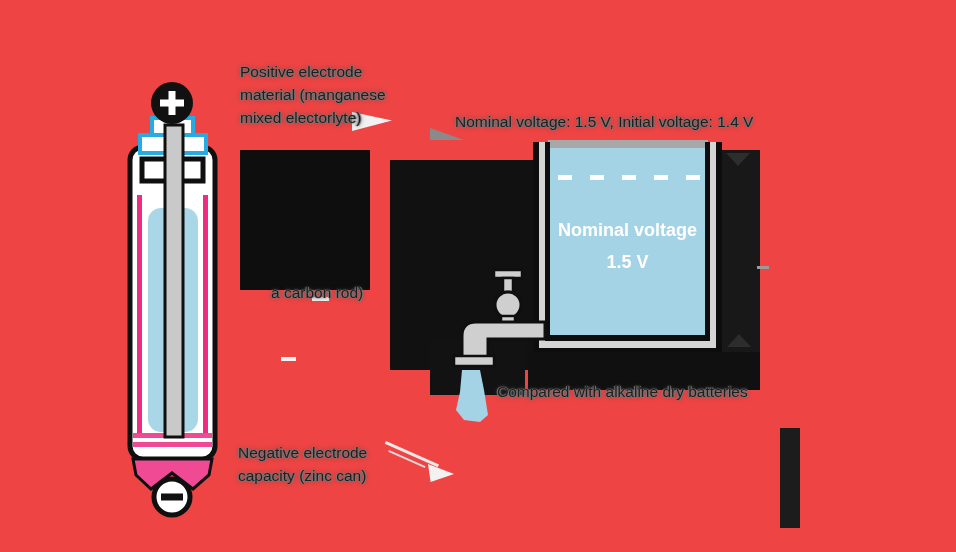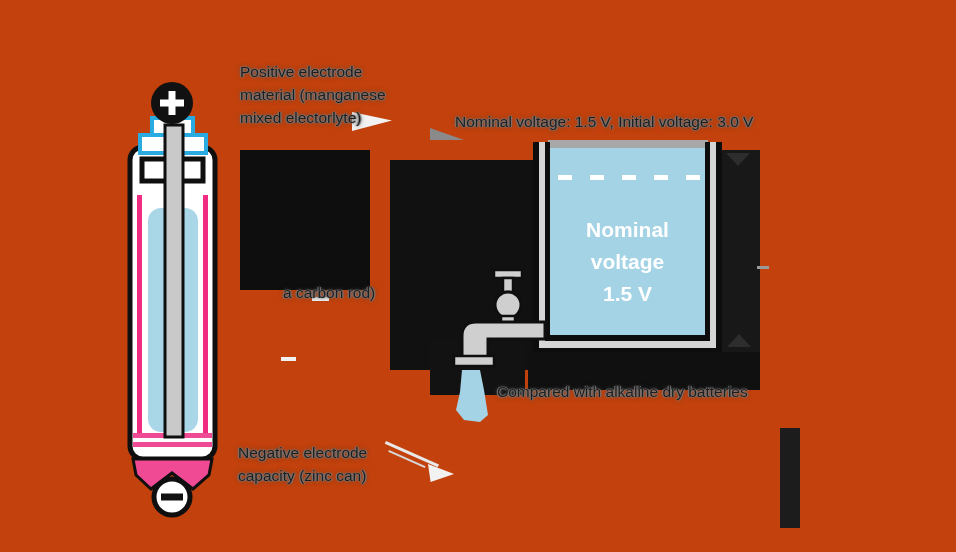--- a/index.html
+++ b/index.html
@@ -1,25 +1,25 @@
 <!DOCTYPE html>
 <html><head>
 <meta charset="utf-8">
 <style>
   html,body{margin:0;padding:0;background:#000;}
-  #stage{position:relative;width:956px;height:552px;background:#c2410c;overflow:hidden;
+  #stage{position:relative;width:956px;height:552px;background:#ef4444;overflow:hidden;
          font-family:"Liberation Sans", sans-serif;}
   .abs{position:absolute;}
   .ghost{color:#1d1d1d;
          text-shadow:0 0 2px #909090, 0 0 5px #4a4a4a, 1px 0 1px #7d7d7d, -1px 0 1px #7d7d7d;
          font-size:15.5px;line-height:23px;white-space:nowrap;}
   .ghost-crimson{color:#2e0818;
          text-shadow:0 0 2px #d1659c, 0 0 5px #7e2d56, 1px 0 1px #c2558c, -1px 0 1px #c2558c;
          font-size:21px;white-space:nowrap;letter-spacing:0.5px;}
-  .tank-label{color:#ffffff;font-weight:bold;font-size:21px;text-align:center;line-height:32px;}
+  .tank-label{color:#ffffff;font-weight:bold;font-size:18px;text-align:center;line-height:32px;}
   .patch{position:absolute;}
   .wedge-right{clip-path:polygon(0 0,100% 45%,0 100%);}
   .wedge-dr{clip-path:polygon(0 8%,100% 100%,0 100%);}
   .arrowhead-dr{clip-path:polygon(0 0,100% 55%,10% 100%);}
   .tri-up{clip-path:polygon(50% 0,100% 100%,0 100%);}
   .tri-down{clip-path:polygon(0 0,100% 0,50% 100%);}
 </style>
 </head>
 <body>
 
@@ -108,29 +108,29 @@
   <div class="patch arrowhead-dr" style="left:428px;top:464px;width:26px;height:18px;background:#f2f2f2;"></div>
   <div class="patch" style="left:757px;top:266px;width:12px;height:3px;background:#9a9a9a;"></div>
 
   <div class="abs ghost" style="left:240px;top:60px;">
     <div>Positive electrode</div>
     <div>material (manganese</div>
     <div>mixed electorlyte)</div>
   </div>
 
   <div class="abs ghost" style="left:263px;top:281px;">
-    <div style="padding-left:8px;margin-left:12px;">a carbon rod)</div>
+    <div style="padding-left:8px;">a carbon rod)</div>
   </div>
 
   <div class="abs ghost" style="left:238px;top:441px;">
     <div>Negative electrode</div>
     <div>capacity (zinc can)</div>
   </div>
 
-  <div class="abs ghost" style="left:455px;top:110px;">Nominal voltage: 1.5 V, Initial voltage: 3.0 V</div>
+  <div class="abs ghost" style="left:455px;top:110px;">Nominal voltage: 1.5 V, Initial voltage: 1.4 V</div>
 
   <div class="abs tank-label" style="left:550px;top:214px;width:155px;">
     <div>Nominal voltage</div>
     <div>1.5 V</div>
   </div>
 
 
   <div class="abs ghost" style="left:497px;top:380px;">Compared with alkaline dry batteries</div>
 
 </div>

